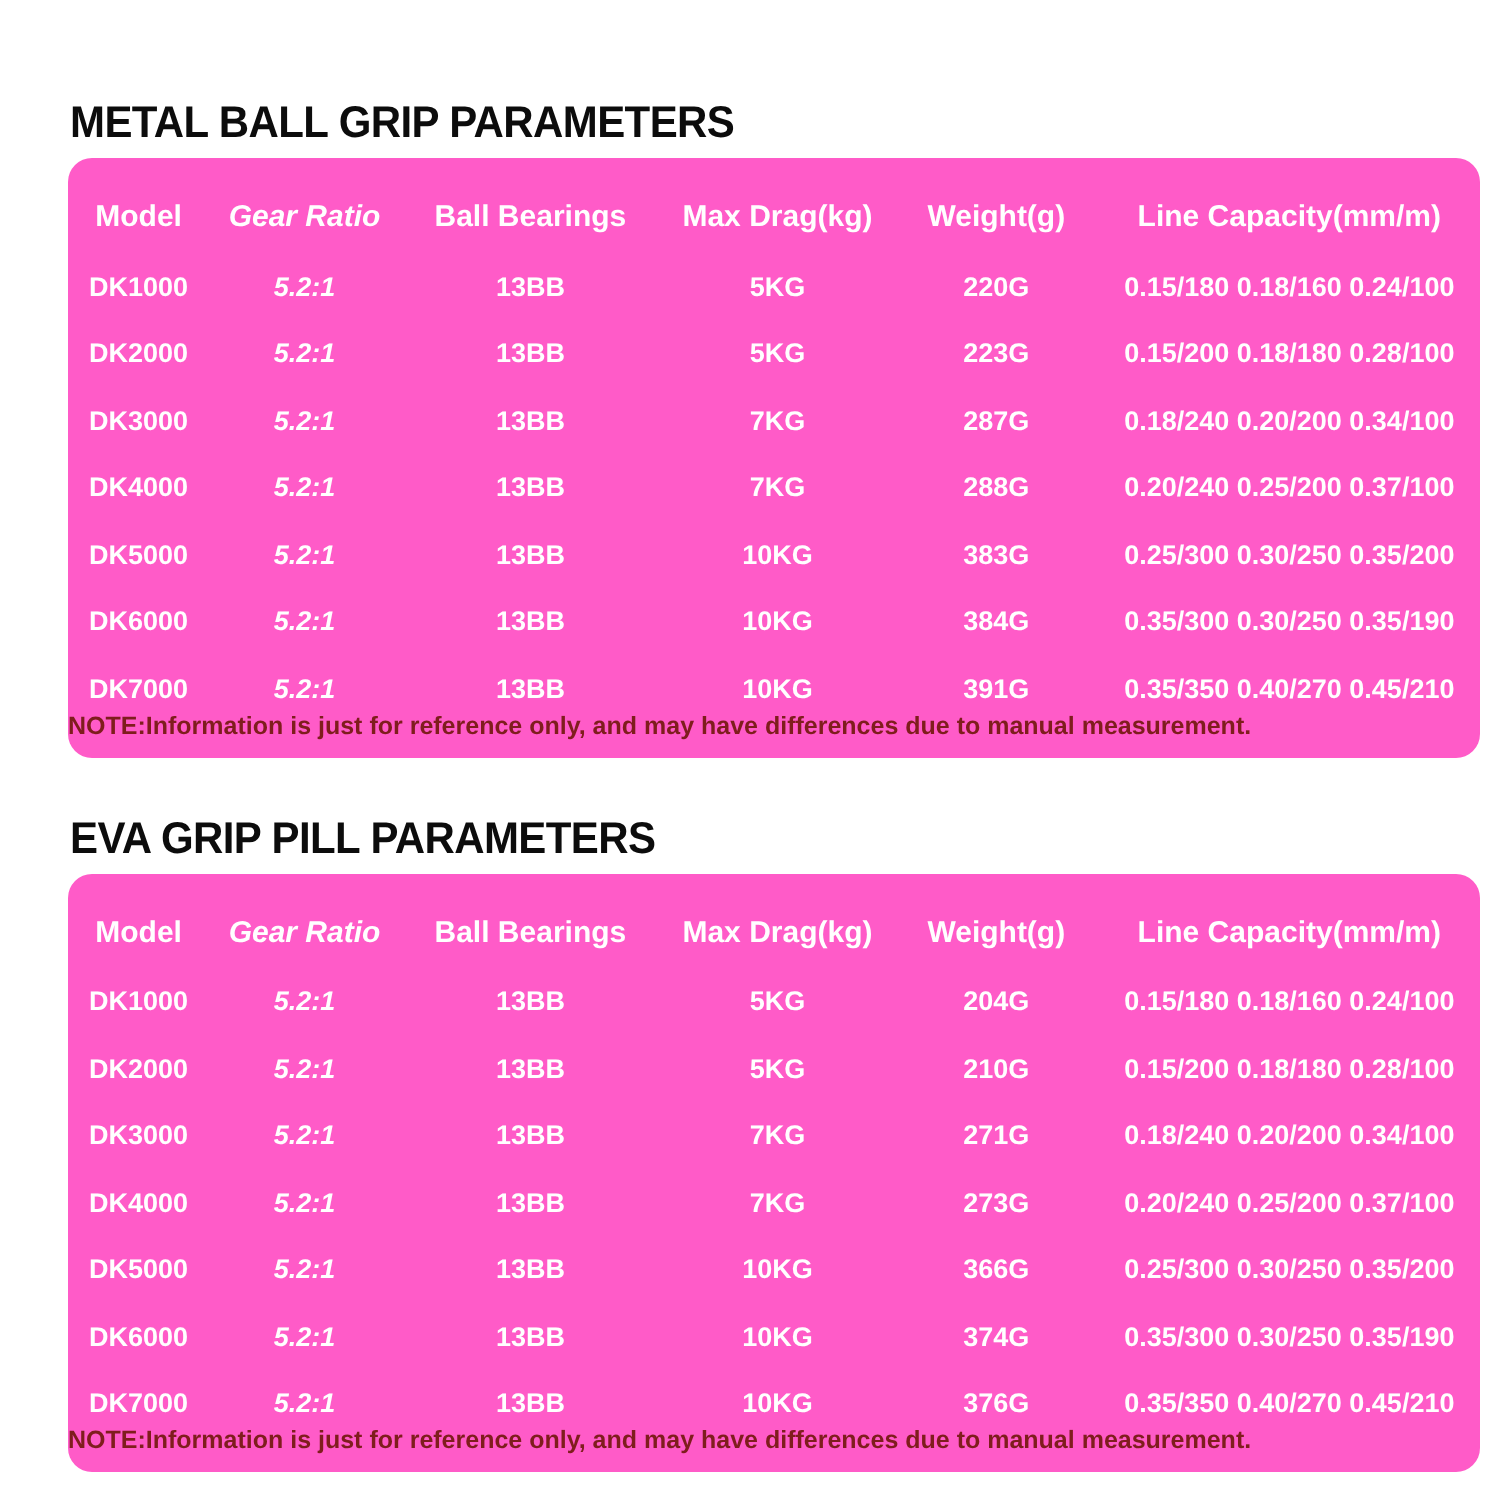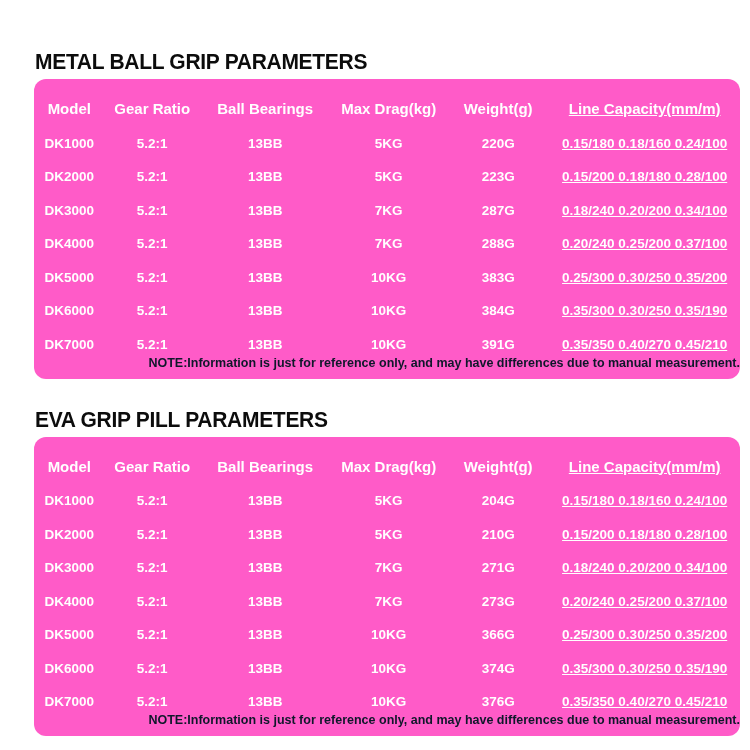--- a/index.html
+++ b/index.html
@@ -46,30 +46,30 @@
   .th, .td {
     box-sizing: border-box;
     text-align: center;
     color: #ffffff;
     font-weight: 700;
     white-space: nowrap;
   }
   .th { font-size: 15px; }
   .td { font-size: 13.5px; }
   .c0 { width: 10%; }
-  .c1 { width: 13.5%; }
+  .c1 { width: 13.5%; font-style: italic; }
   .c2 { width: 18.5%; }
   .c3 { width: 16.5%; }
   .c4 { width: 14.5%; }
-  .c5 { width: 27%; text-decoration: underline; }
+  .c5 { width: 27%; }
   .note {
     height: 23px;
     line-height: 23px;
-    text-align: right;
-    color: #0f172a;
+    text-align: left;
+    color: #7f1d1d;
     font-weight: 700;
     font-size: 12.5px;
     white-space: nowrap;
   }
 </style>
 </head>
 <body>
 
 <div class="page">
   <div class="content">

